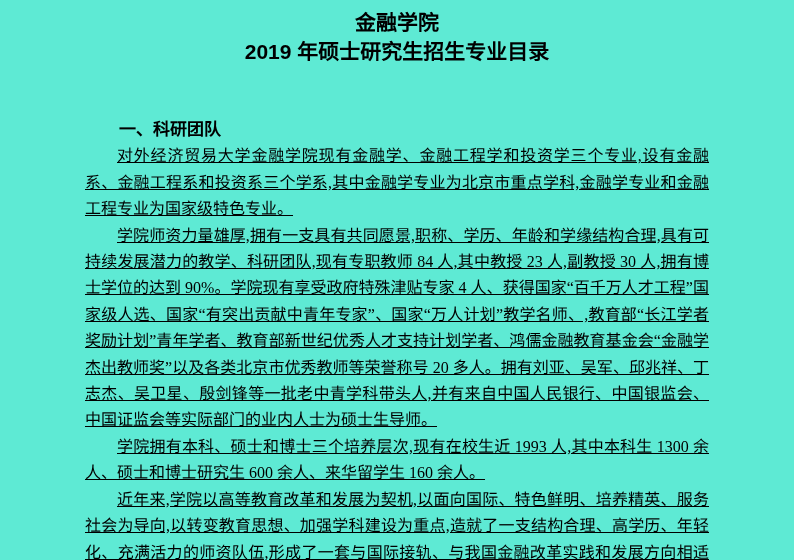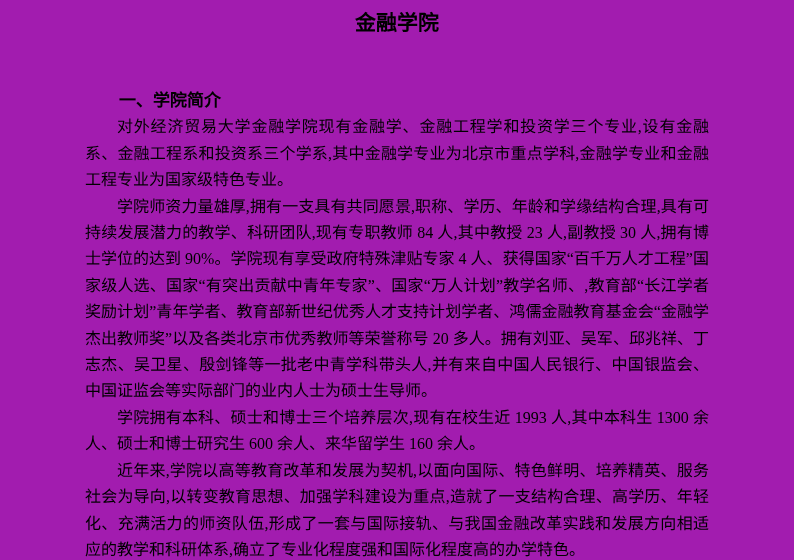--- a/index.html
+++ b/index.html
@@ -5,21 +5,21 @@
   html, body {
     margin: 0;
     padding: 0;
     background: #ffffff;
   }
   .page {
     position: relative;
     width: 794px;
     height: 560px;
     margin: 0 auto;
-    background: #a21caf;
+    background: #5eead4;
     box-sizing: border-box;
     padding: 8px 85px 0 85px;
     overflow: hidden;
     color: #000000;
   }
   .doc-title {
     margin: 0;
     text-align: center;
     font-family: "Liberation Sans", "DejaVu Sans", sans-serif;
     font-weight: 700;
@@ -41,31 +41,33 @@
   .body-para {
     margin: 0;
     font-family: "Liberation Serif", "DejaVu Serif", serif;
     font-size: 16px;
     line-height: 26.4px;
     text-align: justify;
     text-justify: inter-ideograph;
     text-indent: 2em;
     word-break: break-all;
     color: #000000;
+    text-decoration: underline;
   }
 </style>
 </head>
 <body>
 
 <div class="page">
   <h1 class="doc-title">
     <span class="title-line">金融学院</span>
+    <span class="title-line">2019 年硕士研究生招生专业目录</span>
   </h1>
 
-  <h2 class="section-heading">一、学院简介</h2>
+  <h2 class="section-heading">一、科研团队</h2>
 
   <p class="body-para">对外经济贸易大学金融学院现有金融学、金融工程学和投资学三个专业,设有金融系、金融工程系和投资系三个学系,其中金融学专业为北京市重点学科,金融学专业和金融工程专业为国家级特色专业。</p>
 
   <p class="body-para">学院师资力量雄厚,拥有一支具有共同愿景,职称、学历、年龄和学缘结构合理,具有可持续发展潜力的教学、科研团队,现有专职教师 84 人,其中教授 23 人,副教授 30 人,拥有博士学位的达到 90%。学院现有享受政府特殊津贴专家 4 人、获得国家“百千万人才工程”国家级人选、国家“有突出贡献中青年专家”、国家“万人计划”教学名师、,教育部“长江学者奖励计划”青年学者、教育部新世纪优秀人才支持计划学者、鸿儒金融教育基金会“金融学杰出教师奖”以及各类北京市优秀教师等荣誉称号 20 多人。拥有刘亚、吴军、邱兆祥、丁志杰、吴卫星、殷剑锋等一批老中青学科带头人,并有来自中国人民银行、中国银监会、中国证监会等实际部门的业内人士为硕士生导师。</p>
 
   <p class="body-para">学院拥有本科、硕士和博士三个培养层次,现有在校生近 1993 人,其中本科生 1300 余人、硕士和博士研究生 600 余人、来华留学生 160 余人。</p>
 
   <p class="body-para">近年来,学院以高等教育改革和发展为契机,以面向国际、特色鲜明、培养精英、服务社会为导向,以转变教育思想、加强学科建设为重点,造就了一支结构合理、高学历、年轻化、充满活力的师资队伍,形成了一套与国际接轨、与我国金融改革实践和发展方向相适应的教学和科研体系,确立了专业化程度强和国际化程度高的办学特色。</p>
 </div>
 

